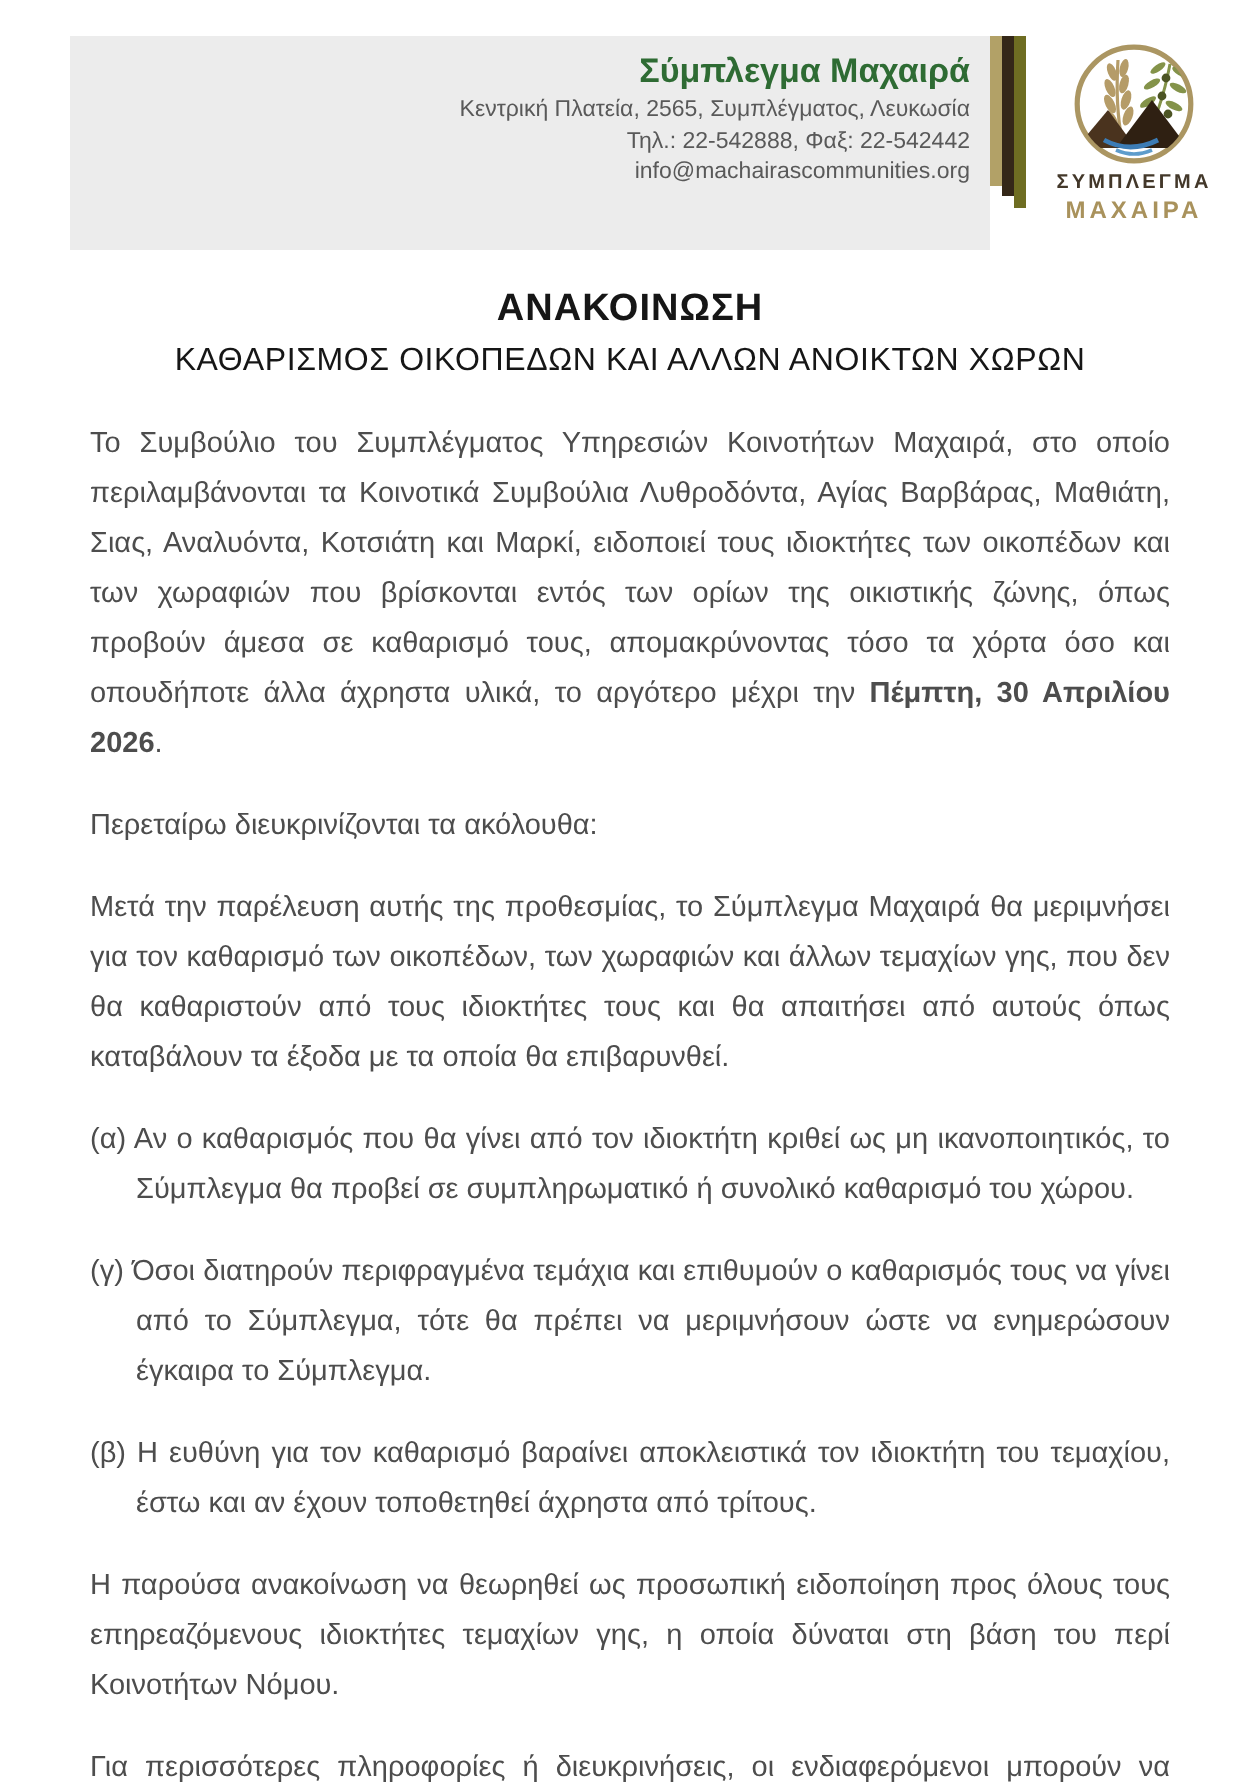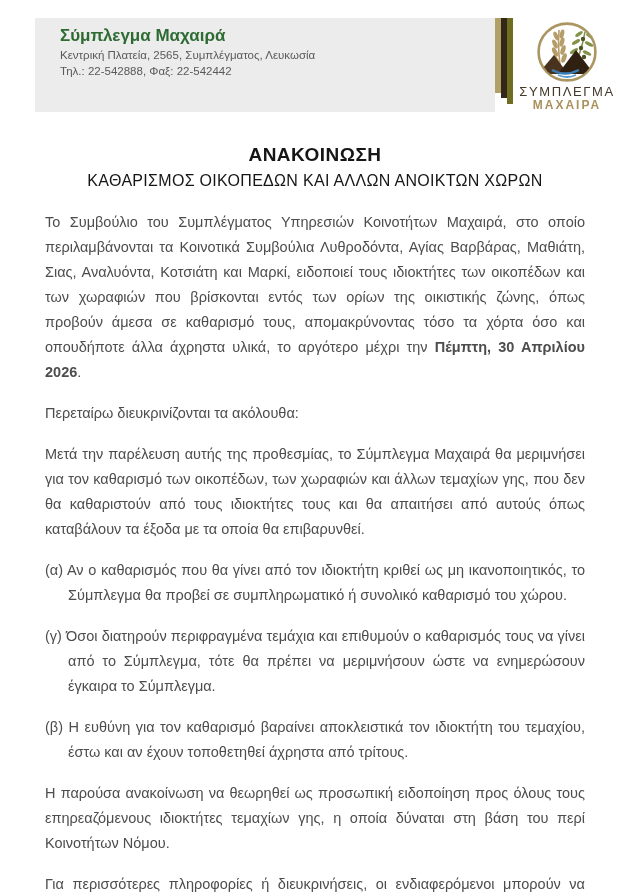--- a/index.html
+++ b/index.html
@@ -10,35 +10,35 @@
   *{box-sizing:border-box; margin:0; padding:0;}
   html,body{background:#ffffff;}
   body{font-family:"Liberation Sans","DejaVu Sans",sans-serif;}
   .page{
     width:630px; height:895px; background:#fff; overflow:hidden;
     padding:18px 45px 0 45px; position:relative;
   }
   
   .letterhead{position:relative; height:100px; margin:0 -10px 0 -10px;}
   .org-box{
-    position:absolute; left:0; top:0; width:460px; height:94px;
-    background:var(--gray-box); padding:8px 10px 0 25px;
+    position:absolute; left:0; top:0; width:460px; height:107px;
+    background:var(--gray-box); padding:8px 10px 0 25px;text-align:right;
   }
   .org-name{color:var(--green); font-weight:bold; font-size:17px; line-height:20px; margin-bottom:2px;}
   .org-line{color:#595959; font-size:11.5px; line-height:15.5px;}
   .stripes{position:absolute; left:460px; top:0; display:flex; align-items:flex-start;}
   .stripe{display:inline-block; width:6px;}
   .stripe.s1{background:var(--stripe-tan); height:75px;}
   .stripe.s2{background:var(--stripe-brown); height:80px;}
   .stripe.s3{background:var(--stripe-olive); height:86px;}
   .logo{
     position:absolute; left:484px; top:2px; width:96px; text-align:center;
   }
   .logo svg{display:block; margin:0 auto;}
-  .logo-line1{color:var(--logo-dark); font-size:13px; font-weight:normal; letter-spacing:1.6px; line-height:10px; margin-top:1px;}
+  .logo-line1{color:var(--logo-dark); font-size:10px; font-weight:bold; letter-spacing:1.6px; line-height:10px; margin-top:1px;}
   .logo-line2{color:var(--logo-tan); font-size:12px; font-weight:bold; letter-spacing:2px; line-height:16px;}
   
   h1.doc-title{
     text-align:center; font-size:19px; letter-spacing:.5px;
     color:var(--heading); margin-top:26px; font-weight:bold;
   }
   h2.doc-subtitle{
     text-align:center; font-size:16px; letter-spacing:.3px;
     color:var(--heading); margin-top:6px; font-weight:normal;
   }
@@ -53,20 +53,21 @@
 </head>
 <body>
 
 <div class="page">
 
   <div class="letterhead">
     <div class="org-box">
       <div class="org-name">Σύμπλεγμα Μαχαιρά</div>
       <div class="org-line">Κεντρική Πλατεία, 2565, Συμπλέγματος, Λευκωσία</div>
       <div class="org-line">Τηλ.: 22-542888, Φαξ: 22-542442</div>
+      <div class="org-line">info@machairascommunities.org</div>
     </div>
 
     <div class="stripes">
       <span class="stripe s1"></span>
       <span class="stripe s2"></span>
       <span class="stripe s3"></span>
     </div>
 
     <div class="logo">
       <svg width="70" height="66" viewBox="0 0 70 66" aria-hidden="true">

